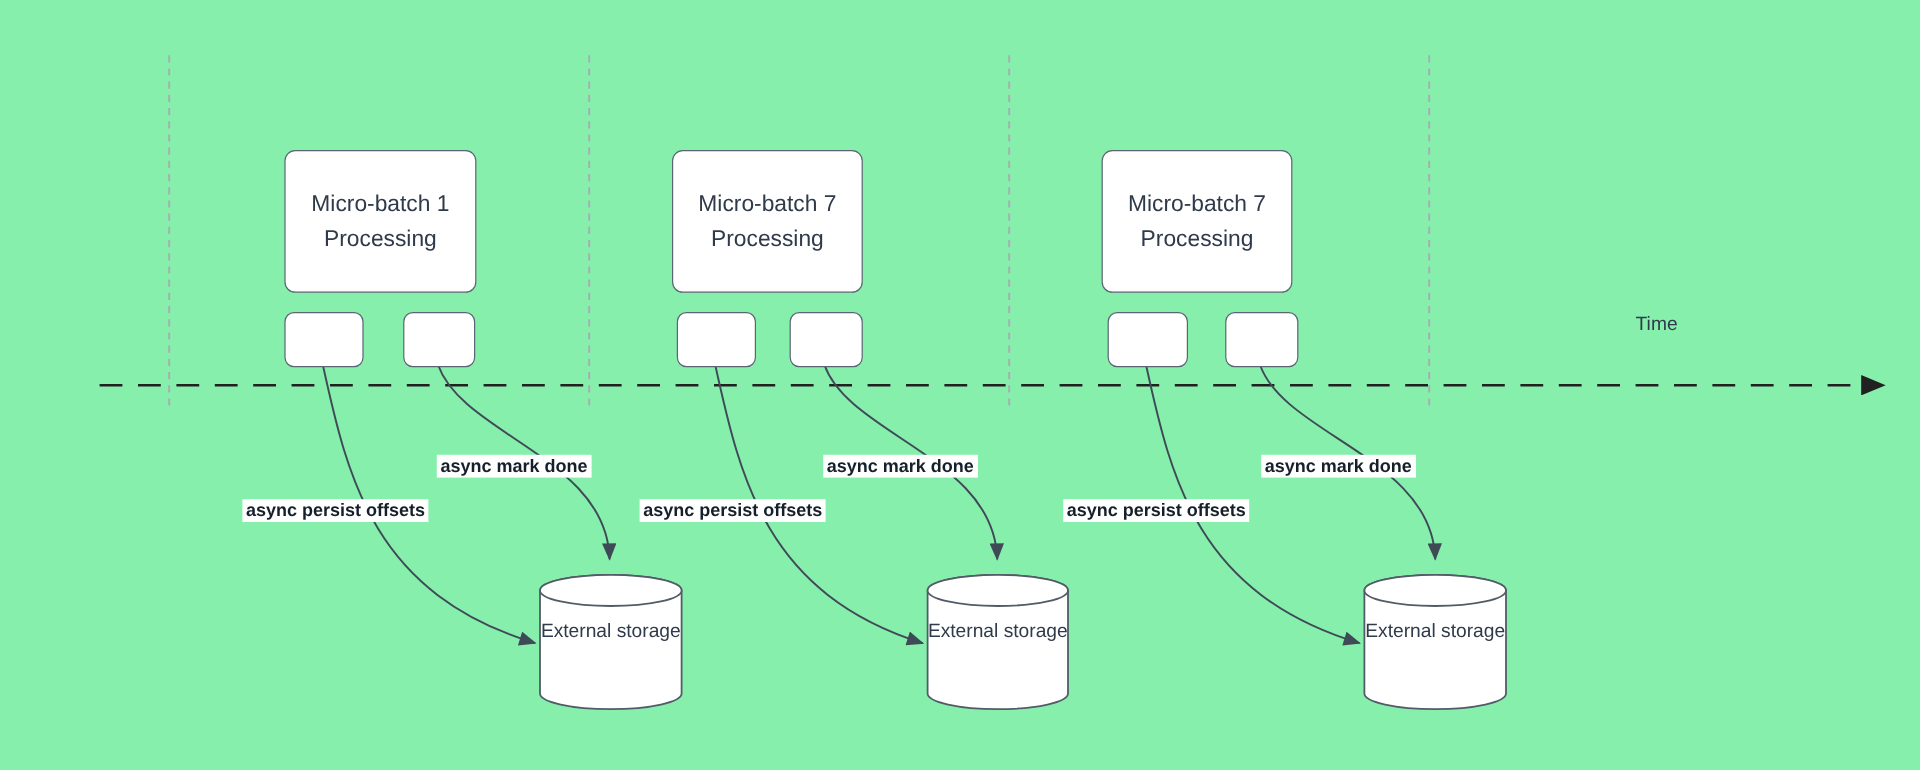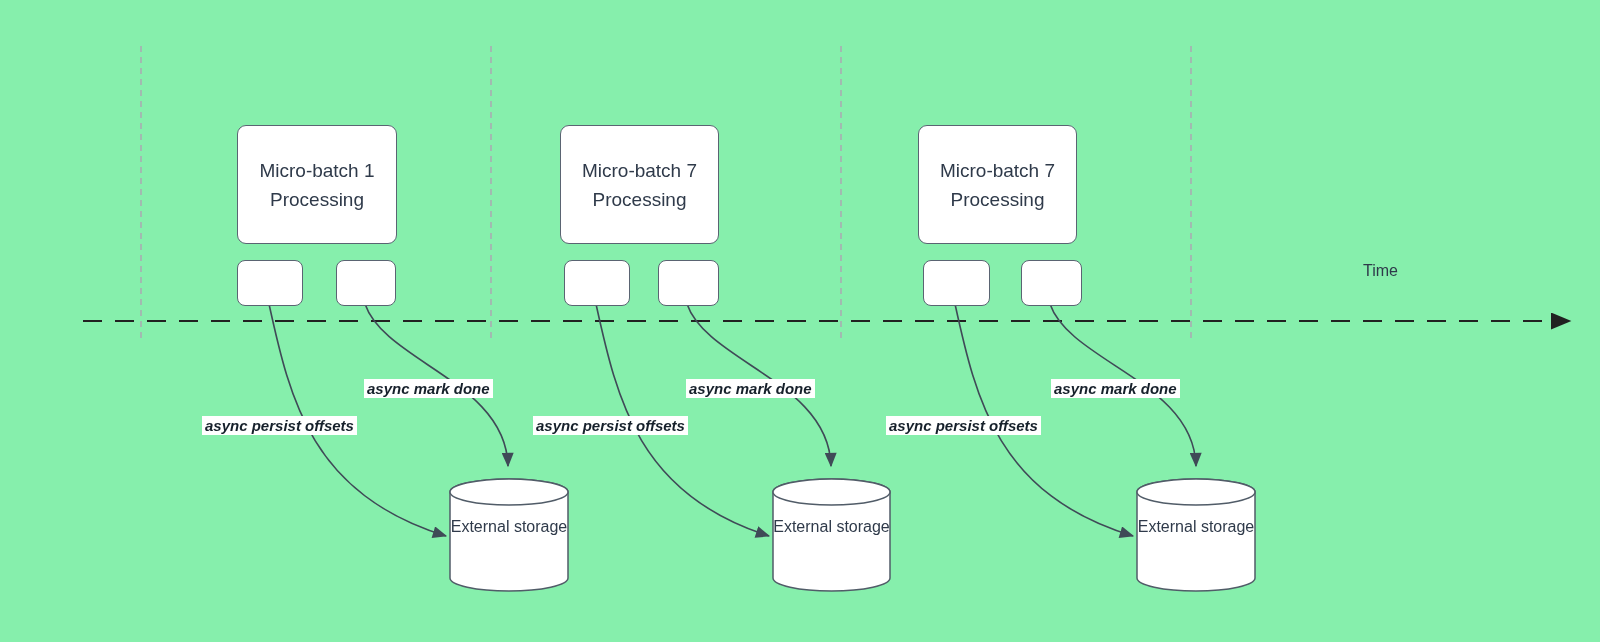--- a/index.html
+++ b/index.html
@@ -18,21 +18,21 @@
   .mini-box{
     position:absolute;z-index:2;background:#ffffff;
     border:1.4px solid #5a6472;border-radius:8px;
   }
   .cyl-label{
     position:absolute;z-index:2;text-align:center;
     font-size:16px;line-height:26px;color:#2f3a4a;
   }
   .conn-label{
     position:absolute;z-index:3;background:#ffffff;padding:1px 3px;
-    font-size:15px;font-weight:bold;color:#16202b;white-space:nowrap;font-style:italic;
+    font-size:15px;font-weight:bold;color:#16202b;white-space:nowrap;
   }
   .time-label{
     position:absolute;z-index:2;font-size:16px;color:#2f3a4a;white-space:nowrap;
   }
 </style>
 </head>
 <body>
 
 <div class="canvas">
 

